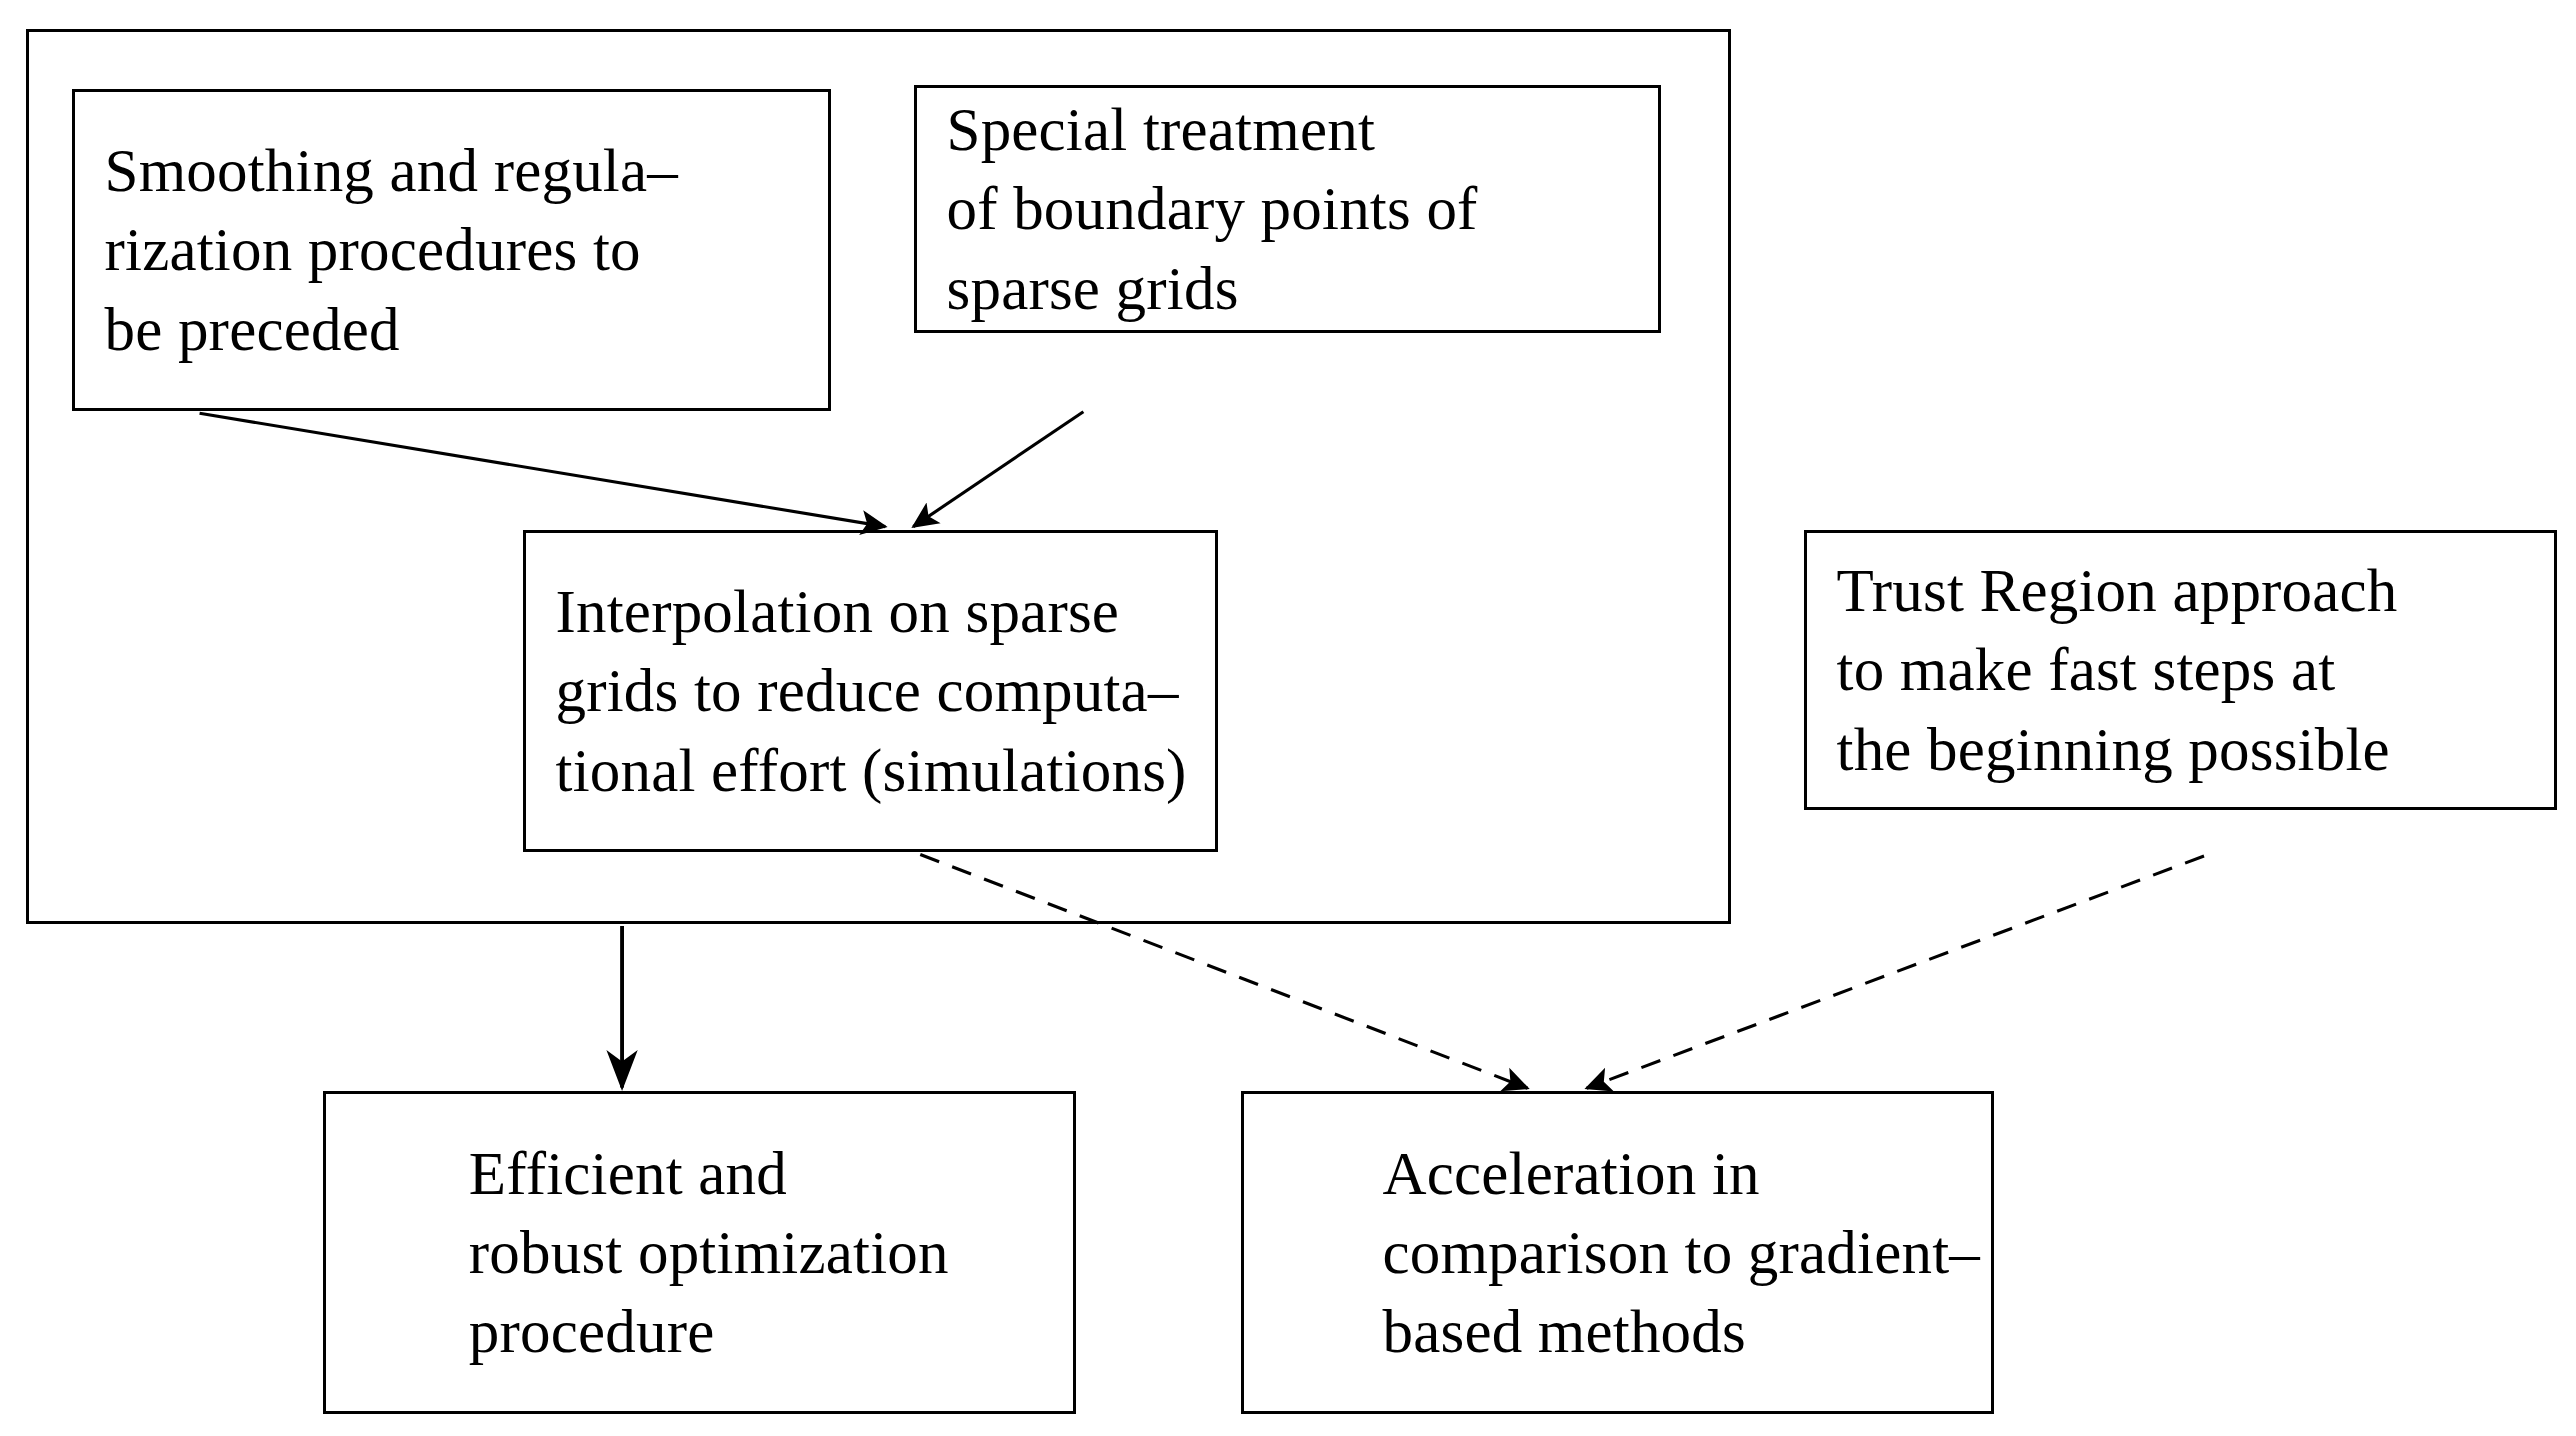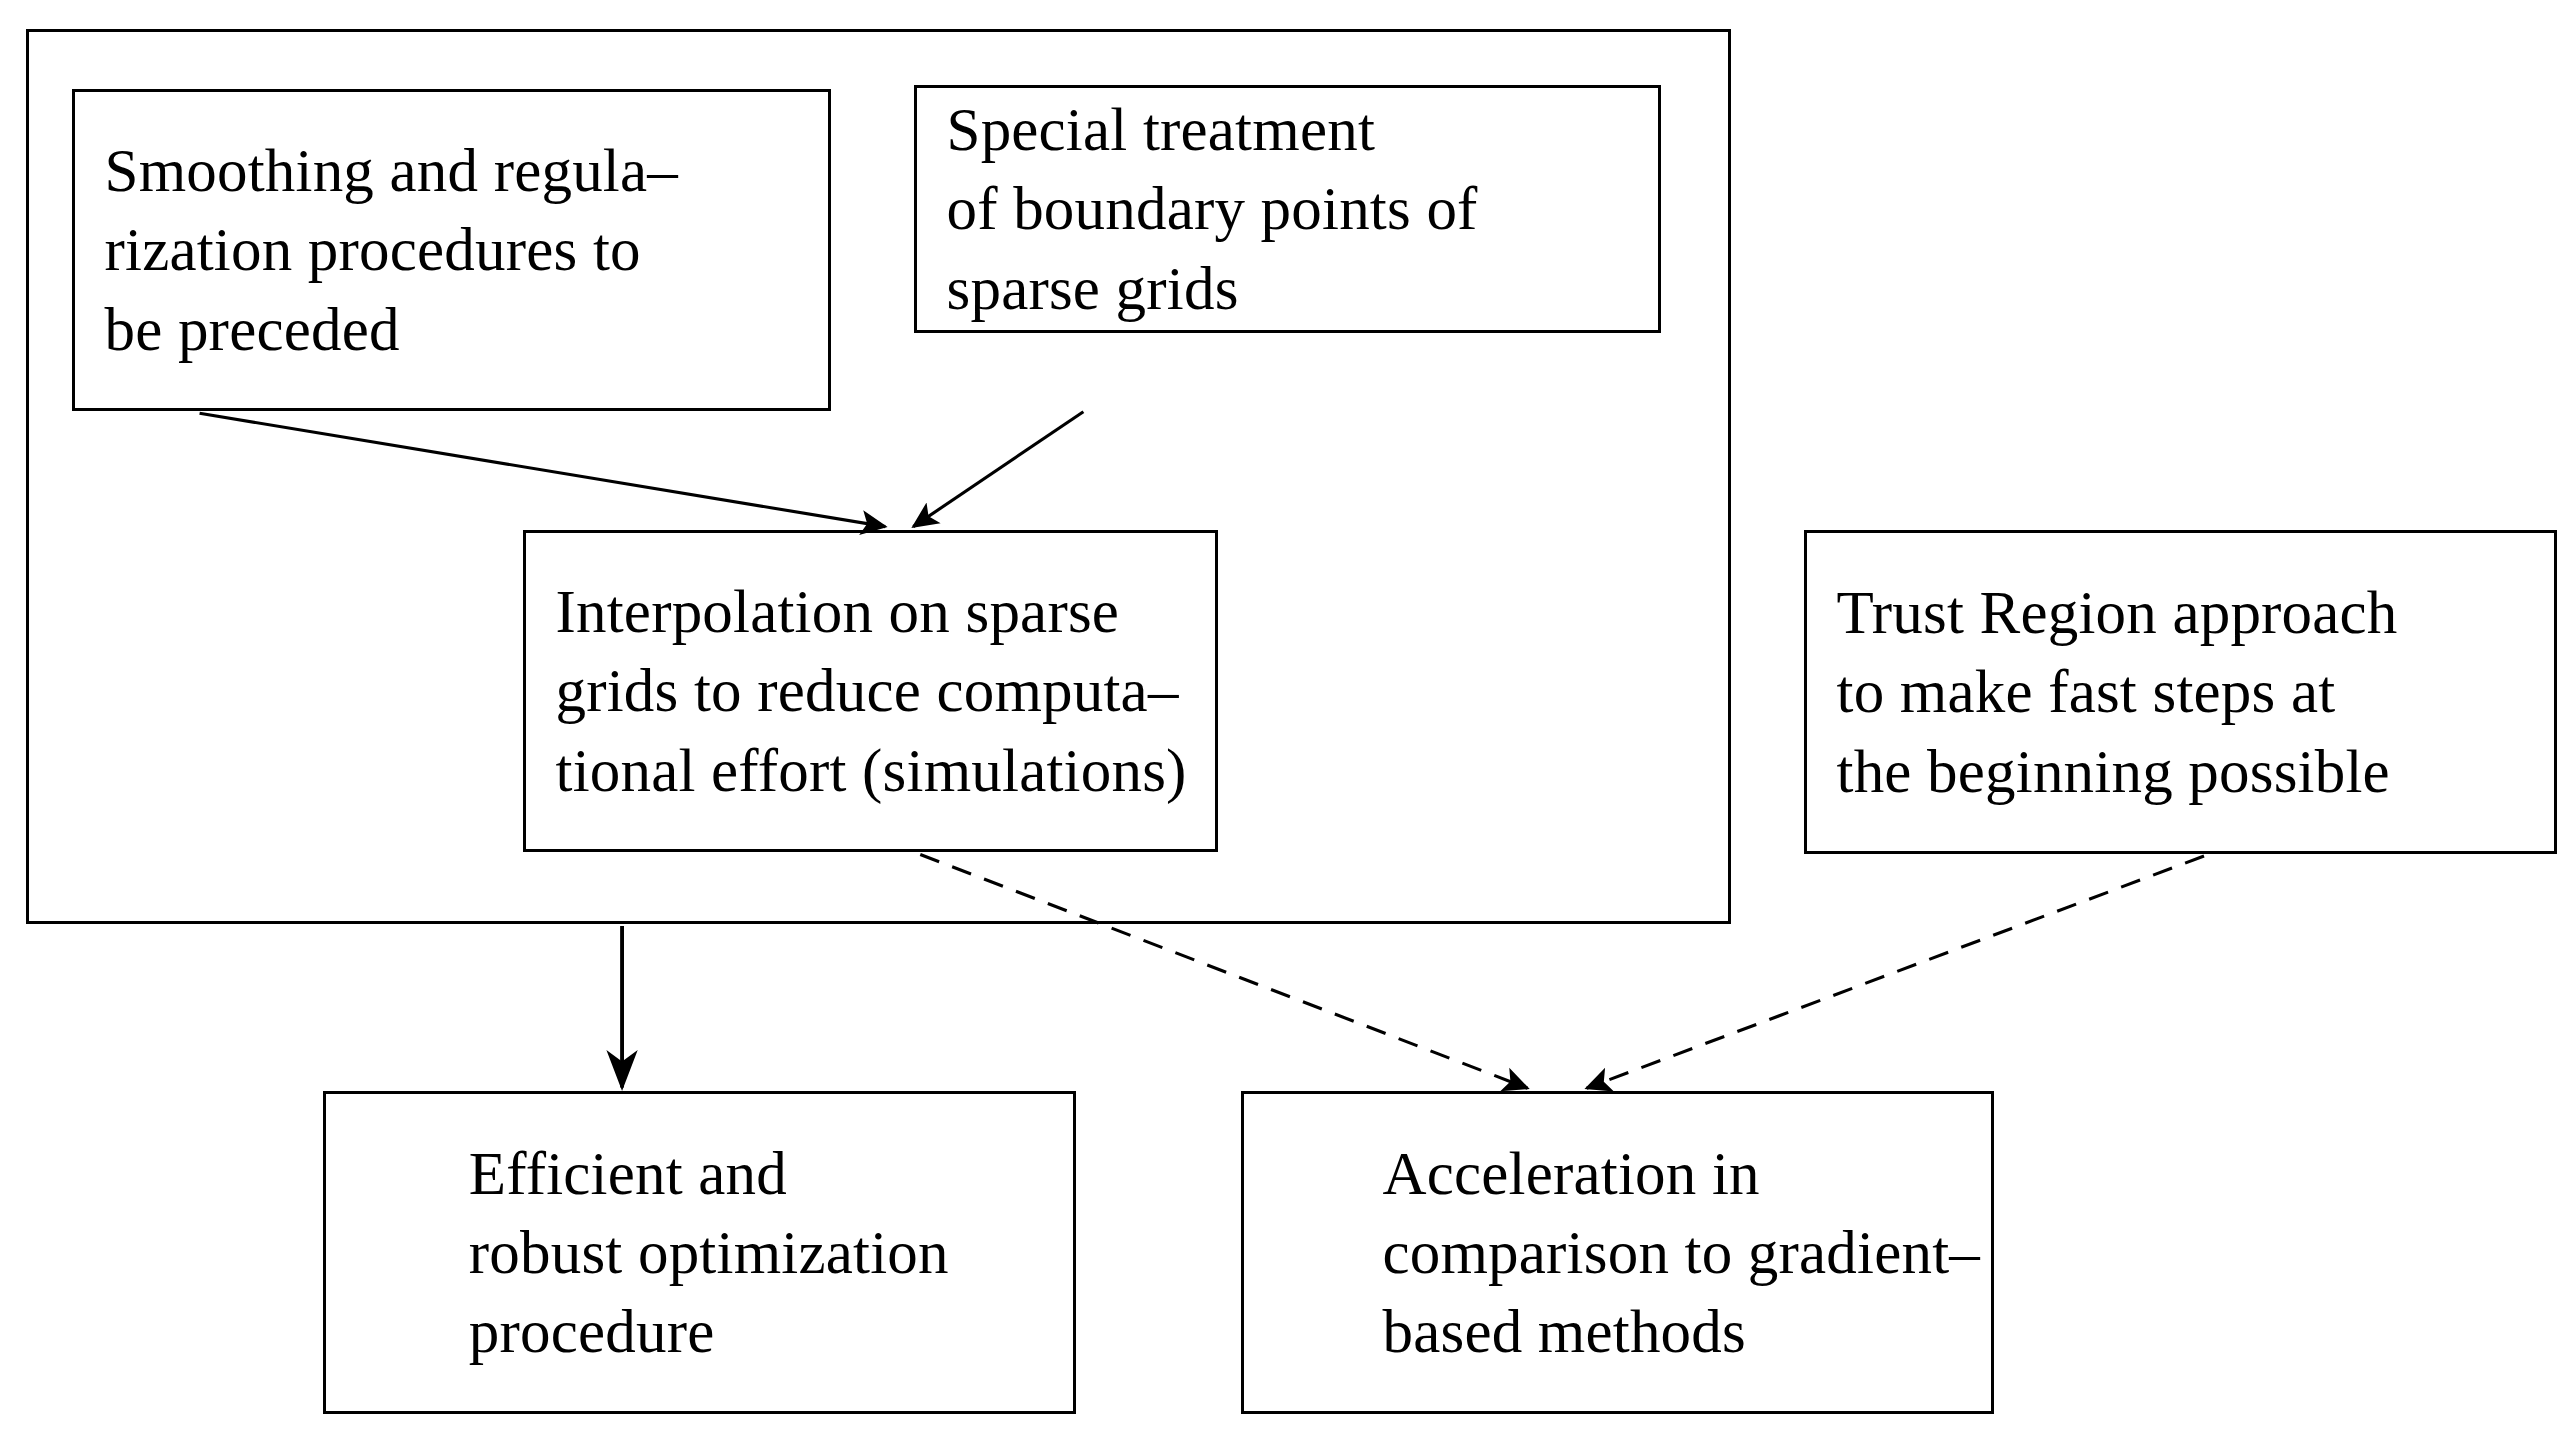--- a/index.html
+++ b/index.html
@@ -92,21 +92,21 @@
 of boundary points of
 sparse grids</div>
   </div>
 
   <div class="box" id="node-interpolation" style="left: 511px; top: 530px; width: 695px; height: 322px; margin-left: 12px;">
     <div class="box-text">Interpolation on sparse
 grids to reduce computa–
 tional effort (simulations)</div>
   </div>
 
-  <div class="box" id="node-trust-region" style="left: 1804px; top: 530px; width: 753px; height: 324px;">
+  <div class="box" id="node-trust-region" style="left: 1804px; top: 530px; width: 753px; height: 280px;">
     <div class="box-text">Trust Region approach
 to make fast steps at
 the beginning possible</div>
   </div>
 
   <div class="box" id="node-efficient" style="left: 323px; top: 1091px; width: 753px; height: 323px; justify-content: center;">
     <div class="box-text">Efficient and
 robust optimization
 procedure</div>
   </div>

